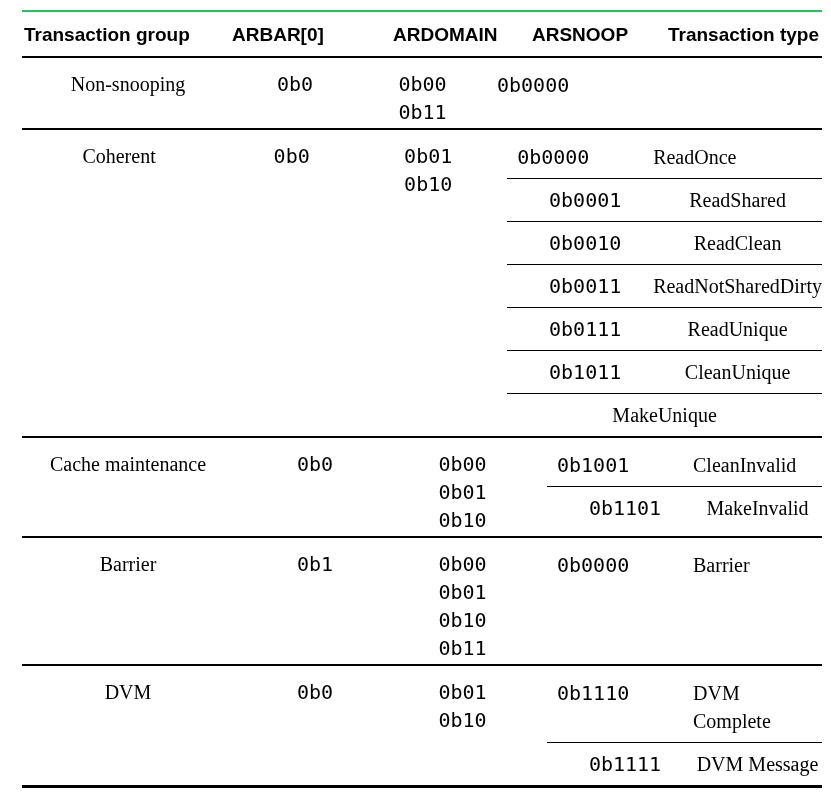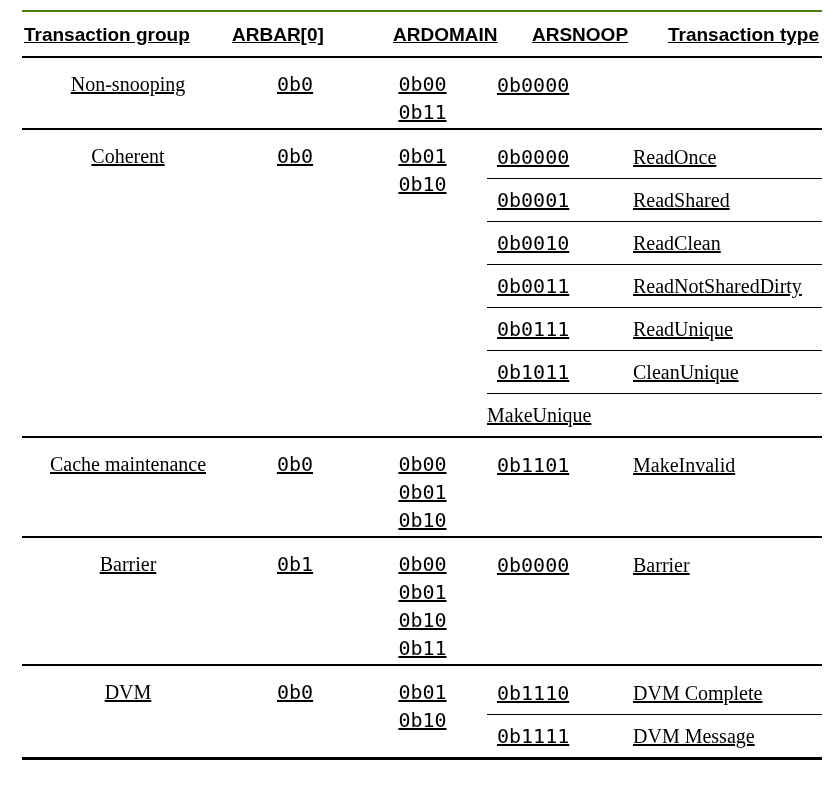--- a/index.html
+++ b/index.html
@@ -7,44 +7,43 @@
     padding: 0;
     background: #ffffff;
     width: 831px;
     height: 802px;
     overflow: hidden;
     color: #000000;
   }
   .doc-table {
     width: 800px;
     margin: 10px 9px 0 22px;
-    border-top: 2px solid #4d7c0f;
+    border-top: 2px solid #22c55e;
     border-bottom: 3px solid #000;
-    text-decoration: underline;
   }
   
   .header-row {
     display: flex;
     padding: 12px 0 11px 0;
     border-bottom: 2px solid #000;
     font-family: "Liberation Sans", sans-serif;
     font-weight: bold;
     font-size: 19px;
     line-height: 21px;
   }
   
   .c-group    { width: 210px; padding-left: 2px; box-sizing: border-box; }
   .c-arbar    { width: 126px; }
   .hc-ardomain{ width: 139px; margin-left: 35px; }
   .bc-ardomain{ width: 129px; }
   .c-arsnoop  { width: 136px; }
   .c-type     { flex: 1; }
   
   .section { display: flex; }
-  .section + .section { border-top: 2px solid #000; }
+  .section + .section { border-top: 2px solid #000; gap: 20px; }
   .cell { padding-top: 12px; padding-bottom: 2px; text-align: center; }
   .serif {
     font-family: "Liberation Serif", serif;
     font-size: 20px;
     line-height: 28px;
   }
   .mono {
     font-family: "DejaVu Sans Mono", monospace;
     font-size: 20px;
     line-height: 28px;
@@ -53,21 +52,21 @@
   .subrows {
     flex: 1;
     padding-top: 6px;
     display: flex;
     flex-direction: column;
   }
   .subrow {
     display: flex;
     padding: 7px 0;
   }
-  .subrow + .subrow { border-top: 1px solid #000; }
+  .subrow + .subrow { border-top: 1px solid #000; text-align: center; }
   .subrow .c-arsnoop {
     width: 146px;
     padding-left: 10px;
     box-sizing: border-box;
   }
 </style>
 </head>
 <body>
 
 <div class="doc-table">
@@ -135,20 +134,24 @@
   <div class="section">
     <div class="cell c-group serif">Cache maintenance</div>
     <div class="cell c-arbar mono">0b0</div>
     <div class="cell bc-ardomain">
       <div class="mono">0b00</div>
       <div class="mono">0b01</div>
       <div class="mono">0b10</div>
     </div>
     <div class="subrows">
       <div class="subrow">
+        <div class="c-arsnoop mono">0b1001</div>
+        <div class="c-type serif">CleanInvalid</div>
+      </div>
+      <div class="subrow">
         <div class="c-arsnoop mono">0b1101</div>
         <div class="c-type serif">MakeInvalid</div>
       </div>
     </div>
   </div>
 
   <div class="section">
     <div class="cell c-group serif">Barrier</div>
     <div class="cell c-arbar mono">0b1</div>
     <div class="cell bc-ardomain">

